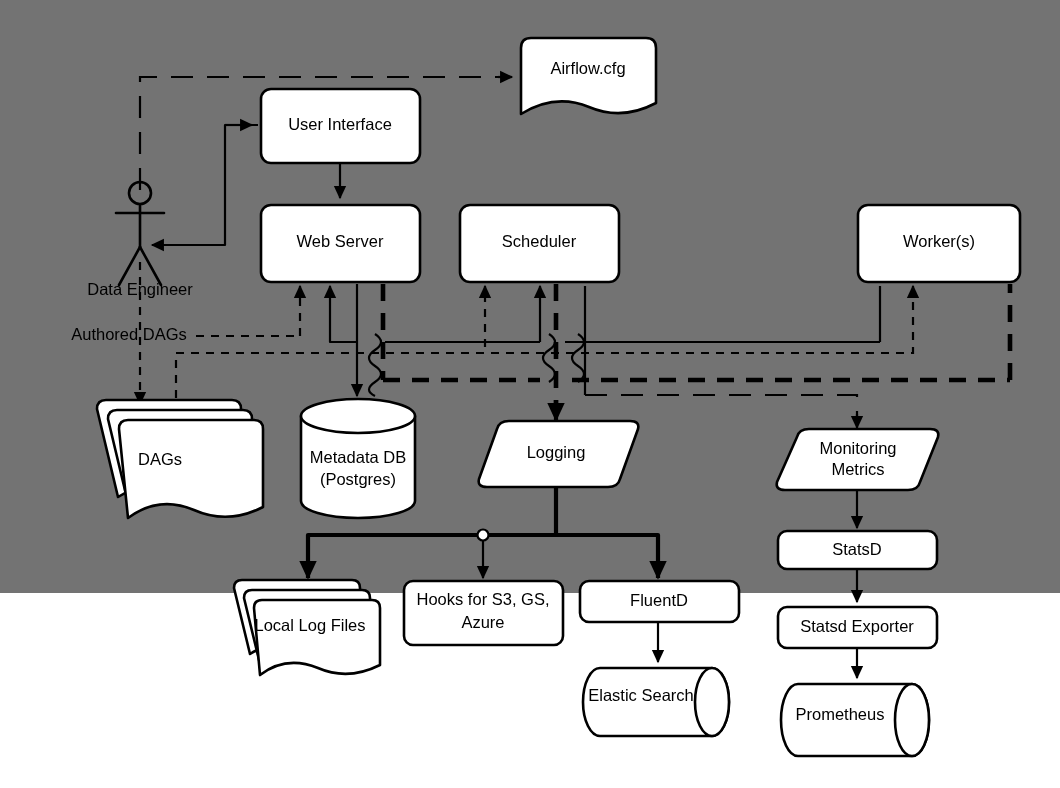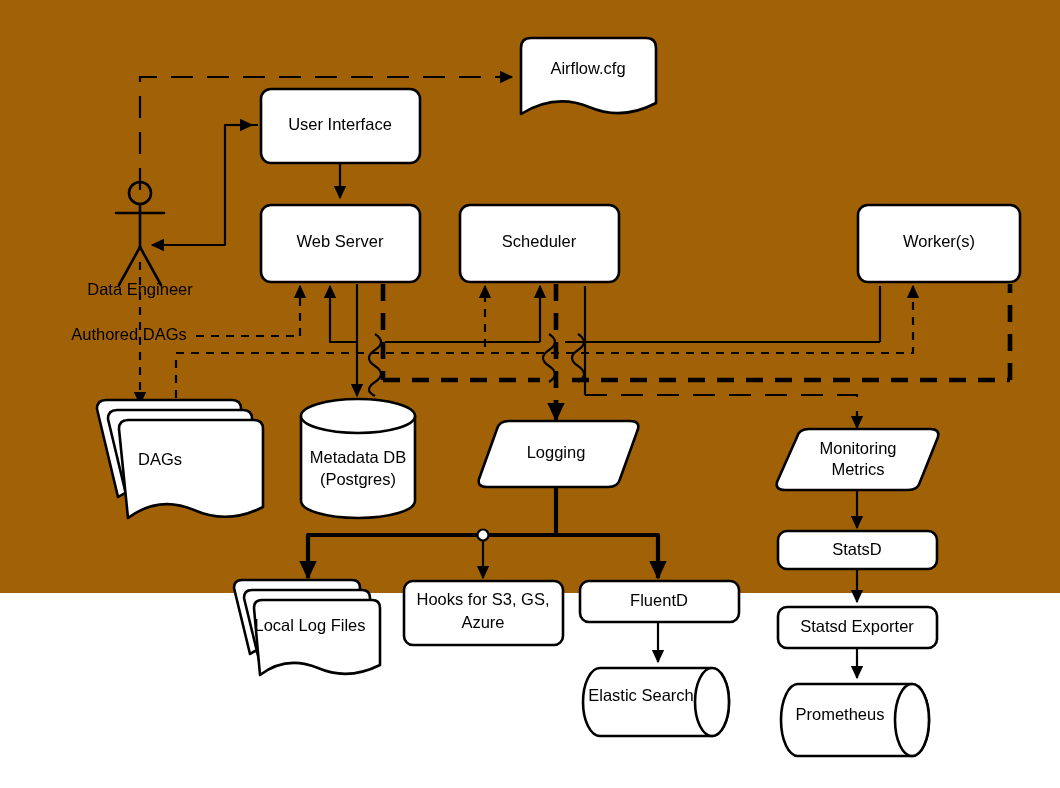--- a/index.html
+++ b/index.html
@@ -1,19 +1,19 @@
 <!DOCTYPE html>
 <html><head>
 <meta charset="utf-8">
 <title>Airflow Architecture Diagram</title>
 <style>
   html,body{margin:0;padding:0;background:#ffffff;}
   body{width:1060px;height:788px;overflow:hidden;
        font-family:"Liberation Sans","DejaVu Sans",sans-serif;}
-  #diagram-root{position:relative;width:1060px;height:593px;background:#a16207;}
+  #diagram-root{position:relative;width:1060px;height:593px;background:#737373;}
   svg#diagram{display:block;width:1060px;height:788px;}
   .shape{fill:#ffffff;stroke:#000000;stroke-width:2.6;stroke-linejoin:round;}
   .shape-thin{fill:none;stroke:#000000;stroke-width:2.2;stroke-linejoin:round;}
   .edge{fill:none;stroke:#000000;stroke-width:2.2;stroke-linecap:butt;stroke-linejoin:round;}
   .edge-thick{fill:none;stroke:#000000;stroke-width:4.2;stroke-linecap:butt;stroke-linejoin:round;}
   .edge-dash-fine{fill:none;stroke:#000000;stroke-width:2.2;stroke-dasharray:8 7;stroke-linecap:butt;}
   .edge-dash-long{fill:none;stroke:#000000;stroke-width:2.2;stroke-dasharray:22 14;stroke-linecap:butt;}
   .edge-dash-heavy{fill:none;stroke:#000000;stroke-width:4.6;stroke-dasharray:17 12;stroke-linecap:butt;stroke-linejoin:round;}
   .actor{fill:none;stroke:#000000;stroke-width:2.6;stroke-linecap:round;}
   .lbl{font-family:"Liberation Sans","DejaVu Sans",sans-serif;font-size:16.5px;

